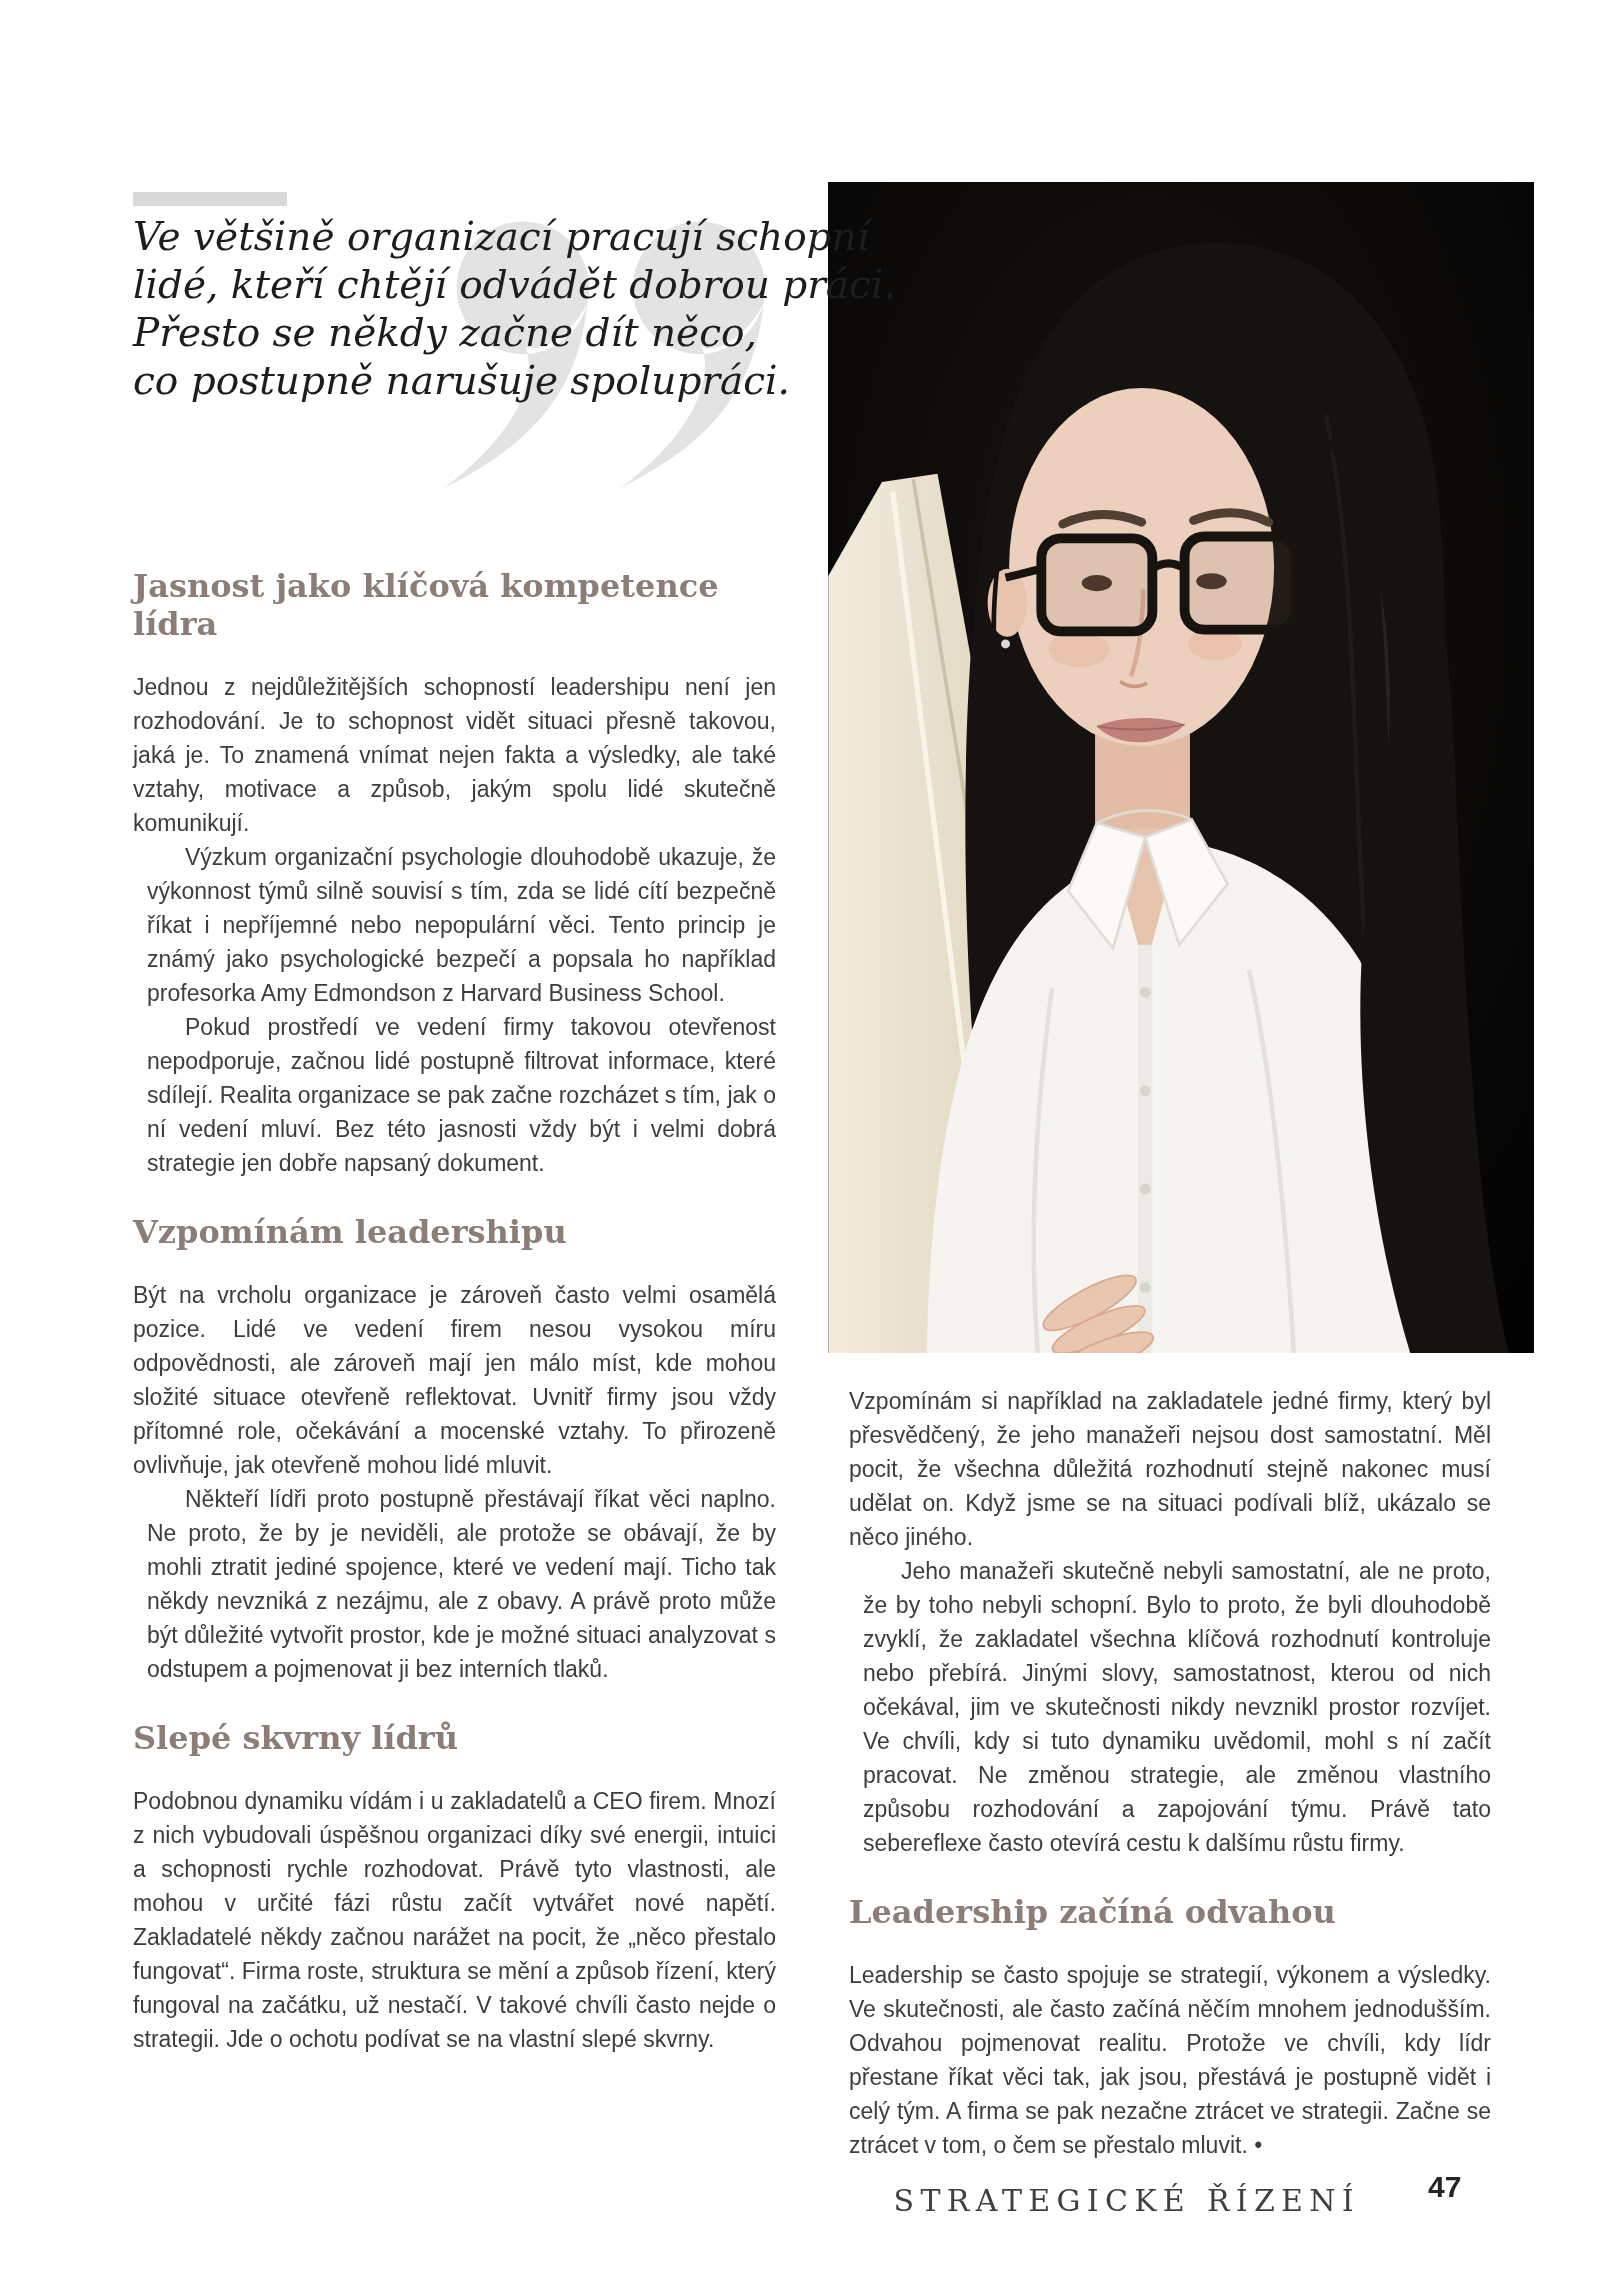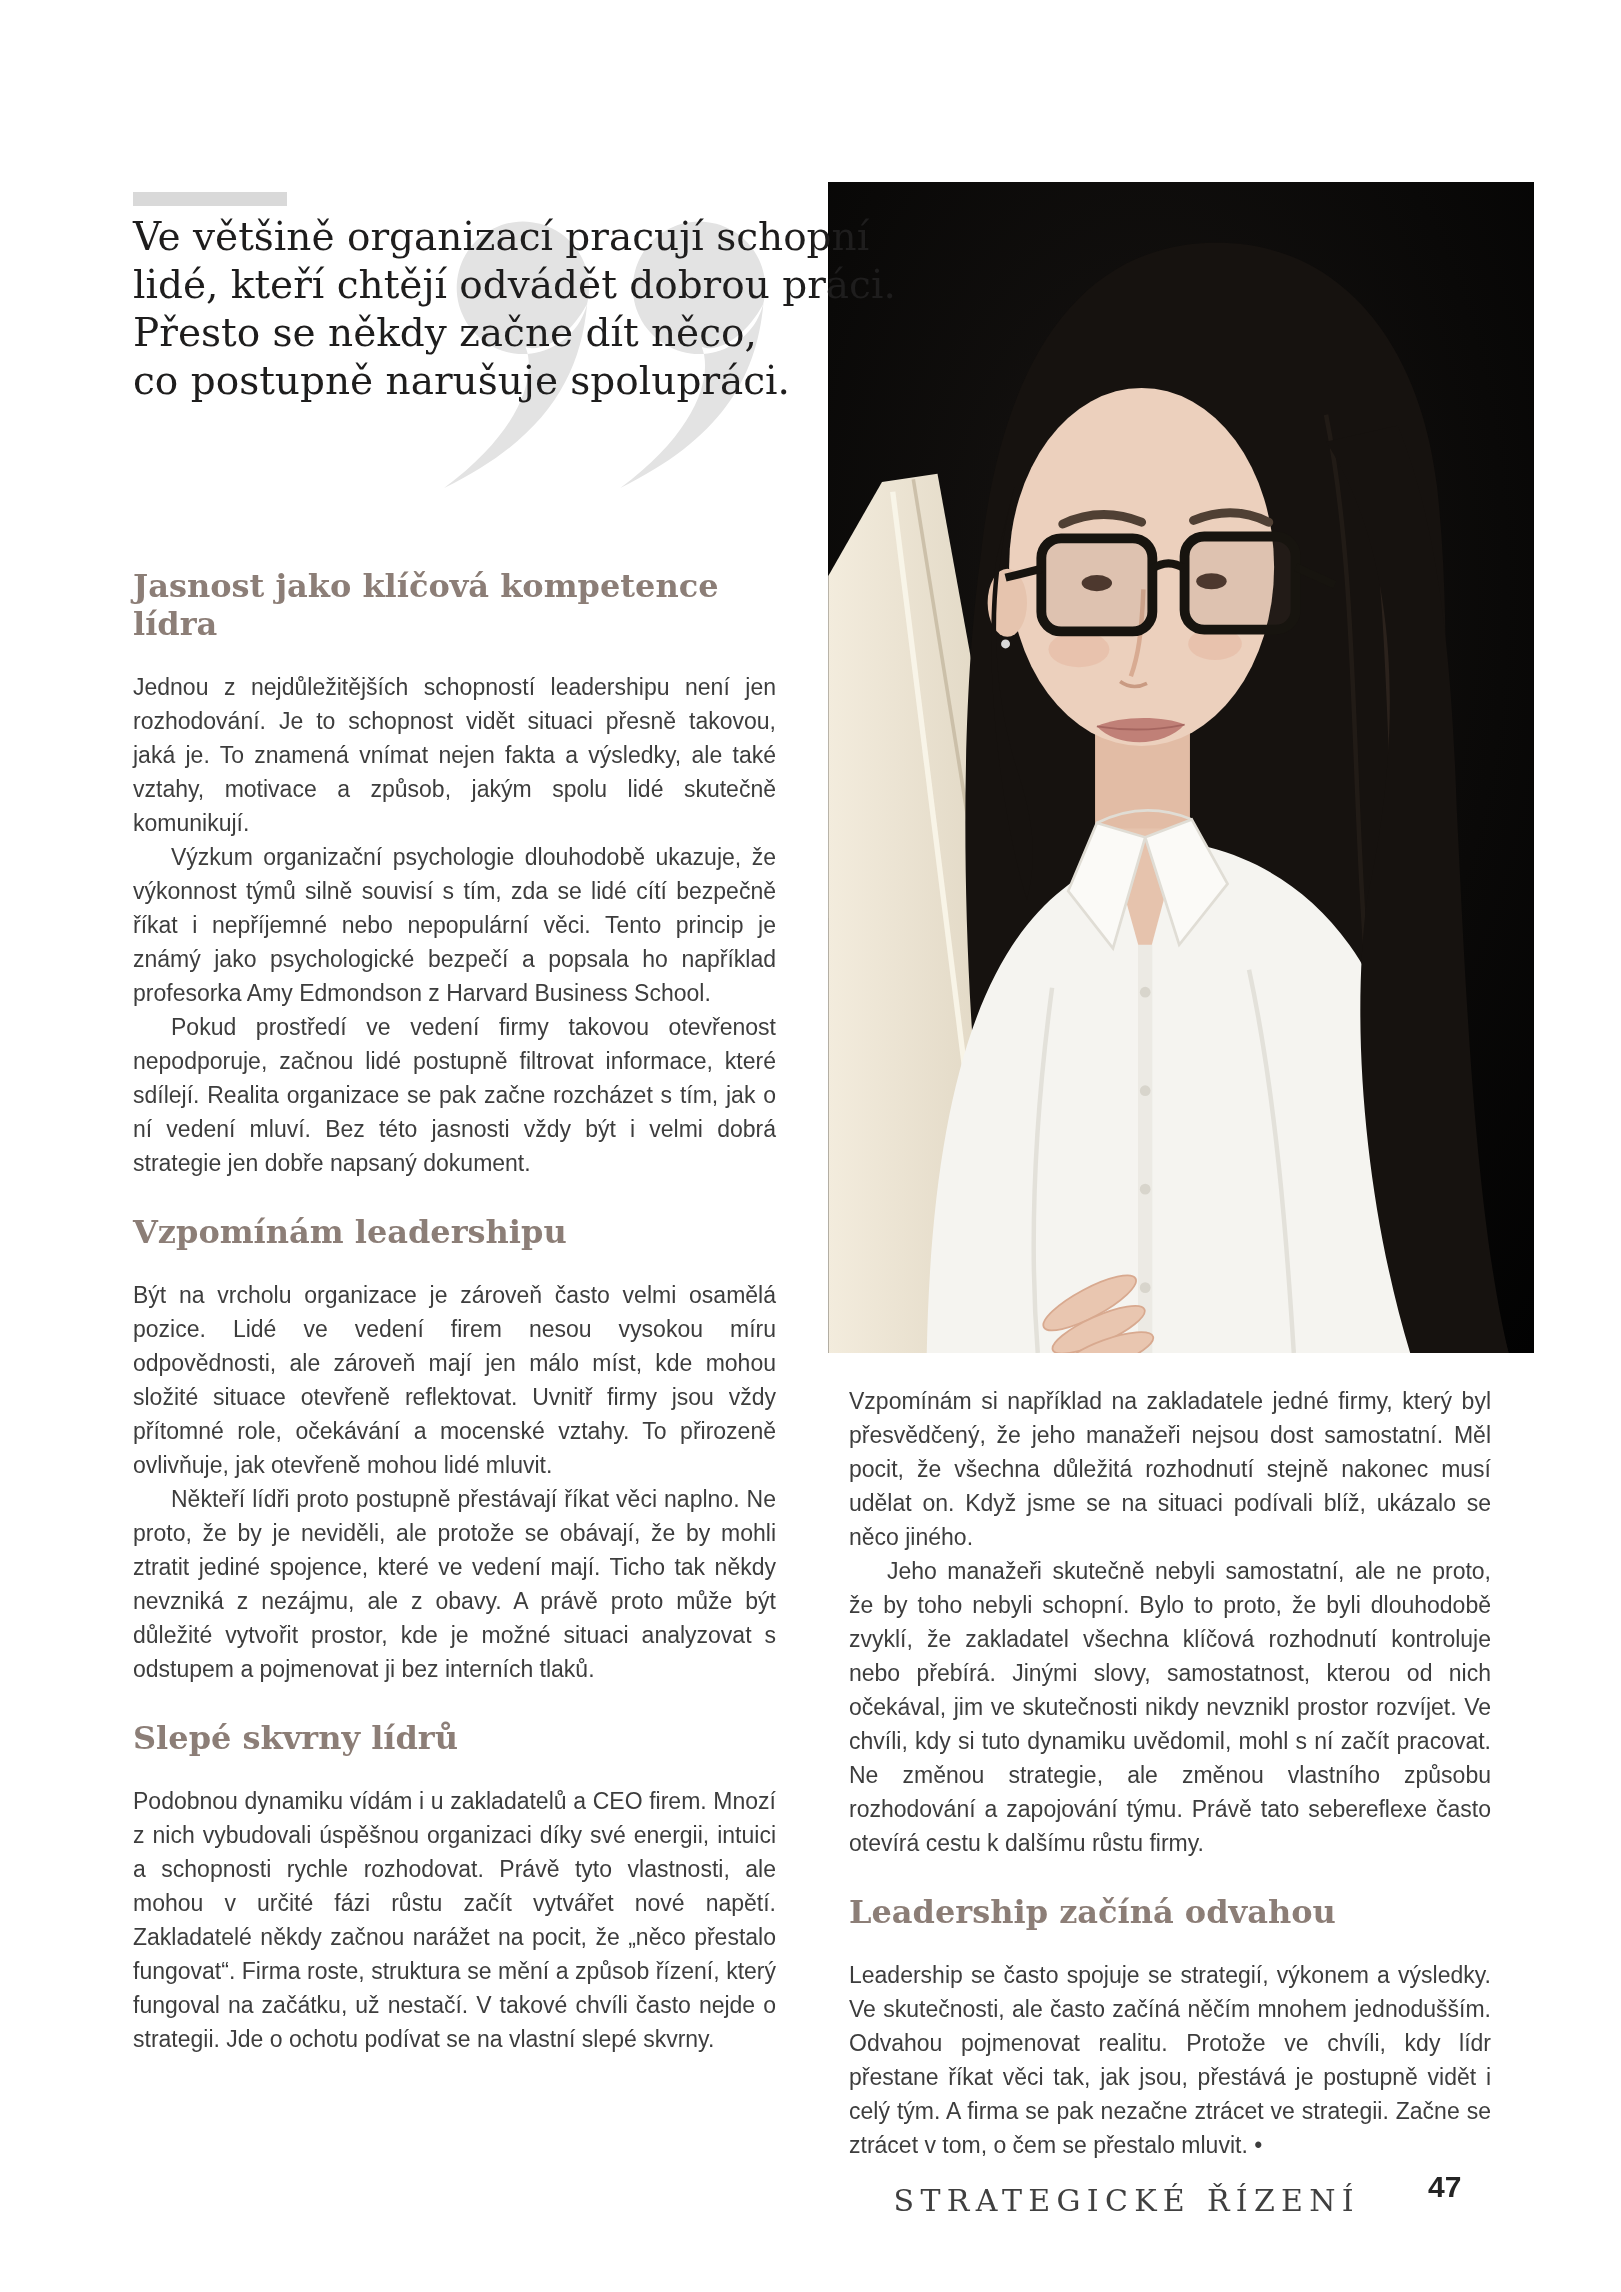--- a/index.html
+++ b/index.html
@@ -1,29 +1,29 @@
 <!DOCTYPE html>
 <html lang="cs" style="font-size:14.3px"><head>
 <meta charset="utf-8">
 <style>
   html,body{margin:0;padding:0;background:#ffffff;}
   .page{position:relative;width:1622px;height:2293px;background:#ffffff;overflow:hidden;
         font-family:"Liberation Sans",sans-serif;}
   .accent-bar{position:absolute;left:133px;top:192px;width:154px;height:14.3px;background:#d9d9d9;}
   .big-quote{position:absolute;left:435px;top:218px;width:333px;height:288px;z-index:1;}
   .pull-quote{position:absolute;left:133px;top:213px;z-index:2;
-              font-family:"DejaVu Serif","Liberation Serif",serif;
+              font-family:"DejaVu Serif","Liberation Serif",serif;font-style:italic;
               font-size:39px;line-height:48px;color:#1e1d1d;white-space:nowrap;}
   .photo-frame{position:absolute;left:828px;top:182px;width:706px;height:1171px;background:#000;overflow:hidden;}
   .photo-frame svg{display:block;width:100%;height:100%;}
   .col{position:absolute;color:#3d3d3d;font-size:23px;line-height:34px;}
   .col-left{left:133px;top:567px;width:643px;}
   .col-right{left:849px;top:1384px;width:642px;}
   .body-para{margin:0;text-align:justify;}
-  .body-para.indent{text-indent:38px;}
+  .body-para.indent{text-indent:38px;margin-left:14px;}
   .section-heading{font-family:"DejaVu Serif","Liberation Serif",serif;font-weight:bold;
                    color:#8c7e77;font-size:32px;line-height:38px;margin:33px 0 27px 0;}
   .col > .section-heading:first-child{margin-top:0;}
   .footer-label{position:absolute;top:2183px;right:262px;
                 font-family:"DejaVu Serif","Liberation Serif",serif;
                 font-size:30px;letter-spacing:6.3px;color:#404040;}
   .page-number{position:absolute;top:2170px;left:1428px;font-size:30px;font-weight:bold;color:#242424;}
 </style>
 </head>
 <body>

